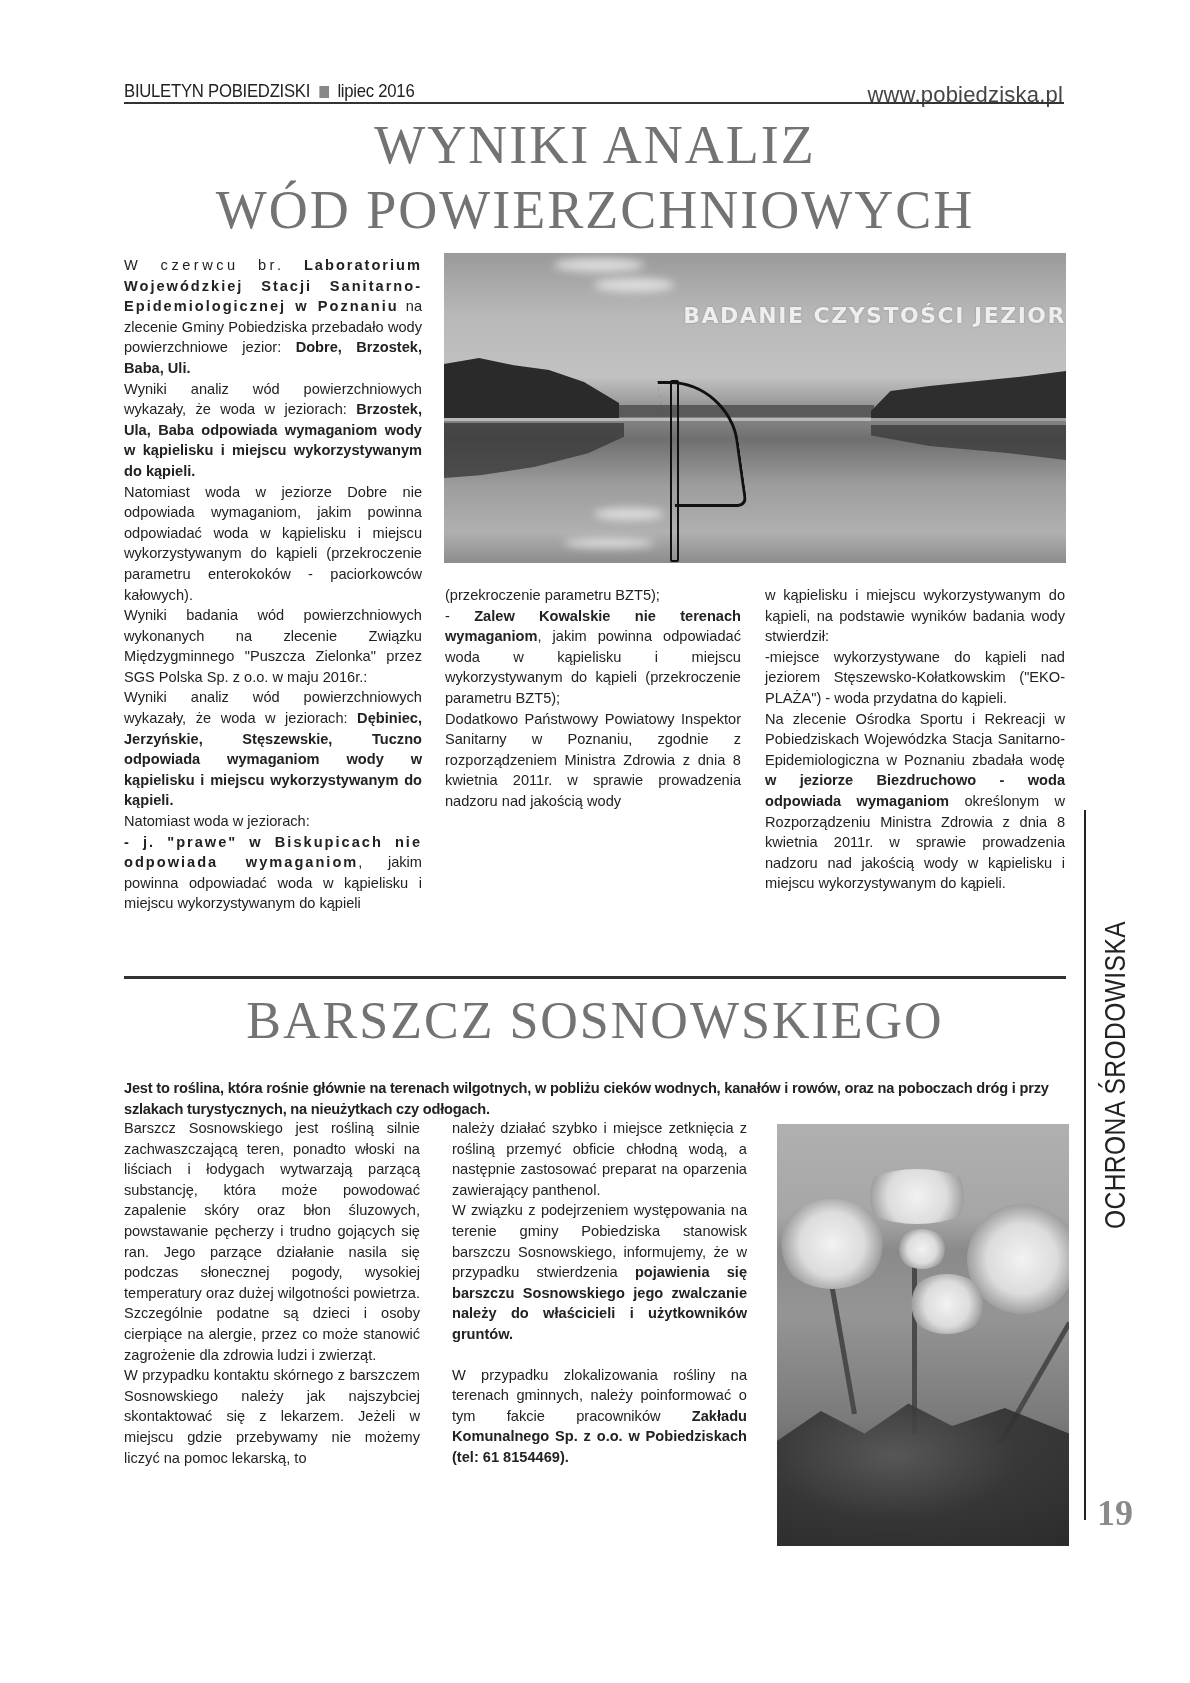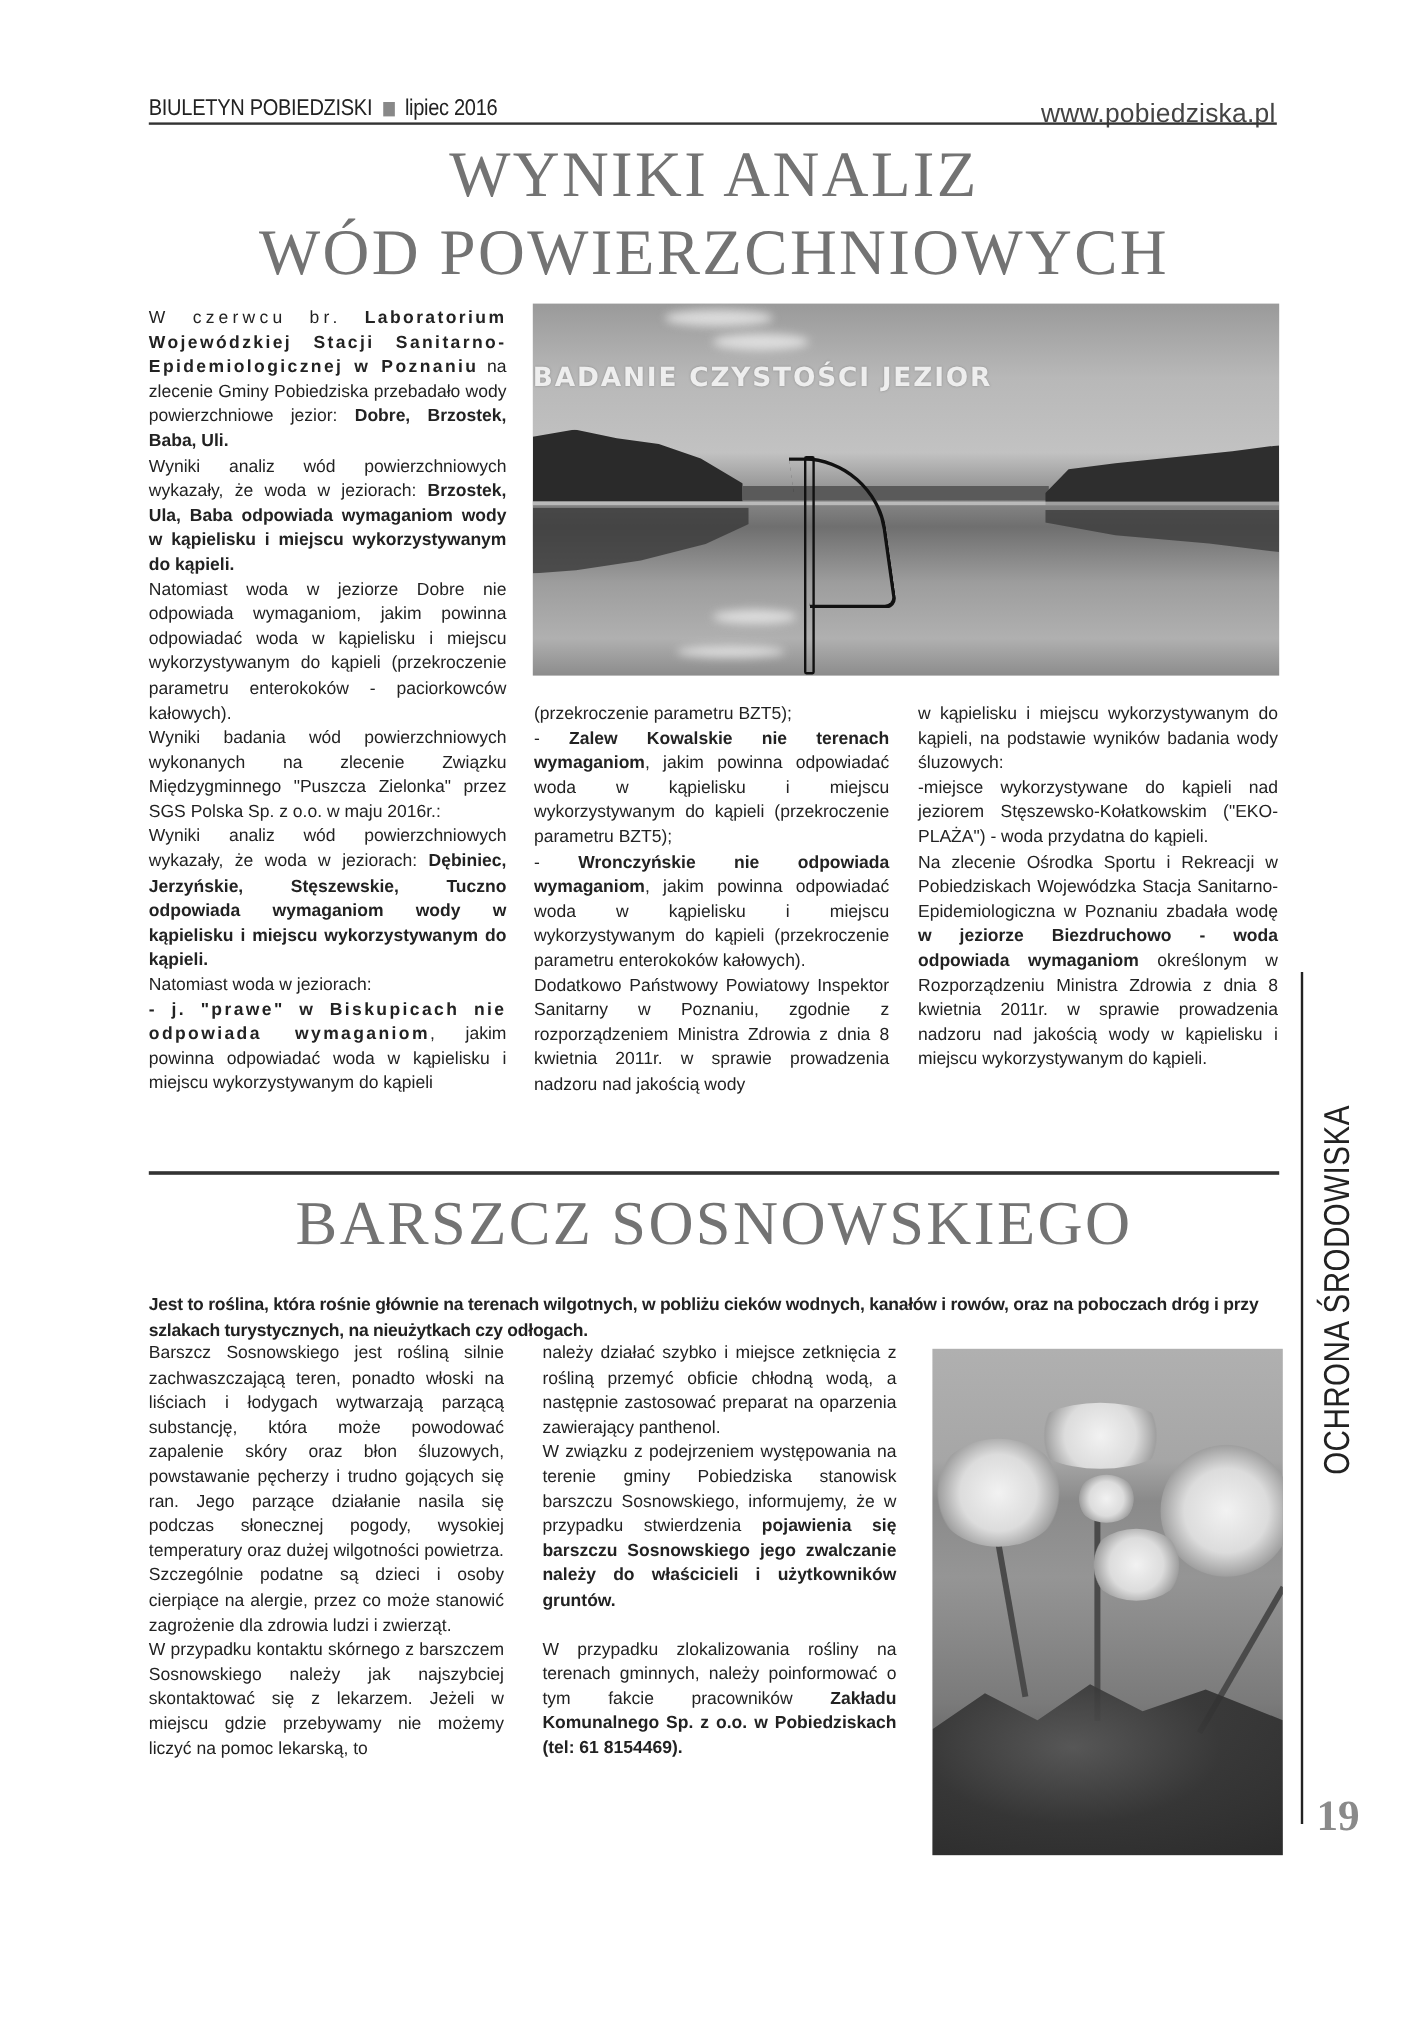--- a/index.html
+++ b/index.html
@@ -31,21 +31,21 @@
   
   .lake { left:444px; top:253px; width:622px; height:310px; overflow:hidden;
     background: linear-gradient(to bottom, #9a9a9a 0%, #b8b8b8 20%, #c2c2c2 40%, #8a8a8a 52%, #6f6f6f 60%, #9d9d9d 75%, #b0b0b0 90%, #8c8c8c 100%); }
   .lake .cloud { position:absolute; background:#e6e6e6; border-radius:50%; filter:blur(4px); opacity:0.85; }
   .lake .forest-l { position:absolute; left:0; top:105px; width:175px; height:60px; background:#2a2a2a; clip-path:polygon(0 10%,20% 0,40% 12%,60% 20%,80% 40%,100% 75%,100% 100%,0 100%); }
   .lake .forest-r { position:absolute; right:0; top:118px; width:195px; height:50px; background:#2e2e2e; clip-path:polygon(0 80%,10% 40%,30% 30%,55% 20%,80% 10%,100% 0,100% 100%,0 100%); }
   .lake .forest-far { position:absolute; left:175px; top:152px; width:255px; height:12px; background:#5a5a5a; }
   .lake .refl-l { position:absolute; left:0; top:170px; width:180px; height:55px; background:#3a3a3a; opacity:0.8; clip-path:polygon(0 0,100% 0,100% 25%,80% 55%,50% 80%,20% 95%,0 100%); }
   .lake .refl-r { position:absolute; right:0; top:172px; width:195px; height:35px; background:#3c3c3c; opacity:0.8; clip-path:polygon(0 0,100% 0,100% 100%,70% 80%,30% 60%,0 30%); }
   .lake .water-line { position:absolute; left:0; top:165px; width:100%; height:3px; background:#d0d0d0; opacity:0.7; }
-  .lake-caption { position:absolute; left:0; width:100%; top:50px; text-align:left; font-family:"DejaVu Sans", sans-serif; font-weight:bold; font-size:22px; letter-spacing:1.5px; color:#eeeeee; text-shadow:0 0 2px #888; }
+  .lake-caption { position:absolute; left:0; width:100%; top:50px; text-align:right; font-family:"DejaVu Sans", sans-serif; font-weight:bold; font-size:22px; letter-spacing:1.5px; color:#eeeeee; text-shadow:0 0 2px #888; }
   .lake .tube { position:absolute; left:226px; top:127px; width:5px; height:178px; border:2px solid #111; border-radius:2px; }
   .lake .hand { position:absolute; left:222px; top:128px; width:70px; height:120px; border:3px solid #111; border-left:none; border-radius:0 60px 10px 0; transform:skewX(8deg); }
 
   
   .rule2 { left:124px; top:976px; width:942px; height:3px; background:#333; }
   .lead { left:124px; top:1078px; width:944px; font-size:14.6px; line-height:20.6px; font-weight:bold; color:#222; letter-spacing:-0.2px; }
   .d1 { left:124px; top:1118px; width:296px; }
   .d2 { left:452px; top:1118px; width:295px; }
 
   
@@ -96,26 +96,25 @@
   <div class="refl-l"></div>
   <div class="refl-r"></div>
   <div class="lake-caption">BADANIE CZYSTOŚCI JEZIOR</div>
   <div class="tube"></div>
   <div class="hand"></div>
 </div>
 
 <div class="abs col c2">
   <p>(przekroczenie parametru BZT5);</p>
   <p><span>- </span><b>Zalew Kowalskie nie terenach wymaganiom</b><span>, jakim powinna odpowiadać woda w kąpielisku i miejscu wykorzystywanym do kąpieli (przekroczenie parametru BZT5);</span></p>
-  <p><span>-  </span><b>Wronczyńskie nie odpowiada wymaganiom</b><span>, jakim powinna odpowiadać woda w kąpielisku i miejscu wykorzystywanym do kąpieli (przekroczenie parametru enterokoków kałowych).</span></p>
   <p>Dodatkowo Państwowy Powiatowy Inspektor Sanitarny w Poznaniu, zgodnie z rozporządzeniem Ministra Zdrowia z dnia 8 kwietnia 2011r. w sprawie prowadzenia nadzoru nad jakością wody</p>
 </div>
 
 <div class="abs col c3">
-  <p>w kąpielisku i miejscu wykorzystywanym do kąpieli, na podstawie wyników badania wody śluzowych:</p>
+  <p>w kąpielisku i miejscu wykorzystywanym do kąpieli, na podstawie wyników badania wody stwierdził:</p>
   <p>-miejsce wykorzystywane do kąpieli nad jeziorem Stęszewsko-Kołatkowskim ("EKO-PLAŻA") - woda przydatna do kąpieli.</p>
   <p><span>Na zlecenie Ośrodka Sportu i Rekreacji w Pobiedziskach Wojewódzka Stacja Sanitarno-Epidemiologiczna w Poznaniu zbadała wodę </span><b>w jeziorze Biezdruchowo - woda odpowiada wymaganiom</b><span> określonym w Rozporządzeniu Ministra Zdrowia z dnia 8 kwietnia 2011r. w sprawie prowadzenia nadzoru nad jakością wody w kąpielisku i miejscu wykorzystywanym do kąpieli.</span></p>
 </div>
 
 <div class="abs rule2"></div>
 
 <div class="abs title t3">BARSZCZ SOSNOWSKIEGO</div>
 <div class="abs lead">Jest to roślina, która rośnie głównie na terenach wilgotnych, w pobliżu cieków wodnych, kanałów i rowów, oraz na poboczach dróg i przy szlakach turystycznych,  na nieużytkach czy odłogach.</div>
 
 <div class="abs col d1">

